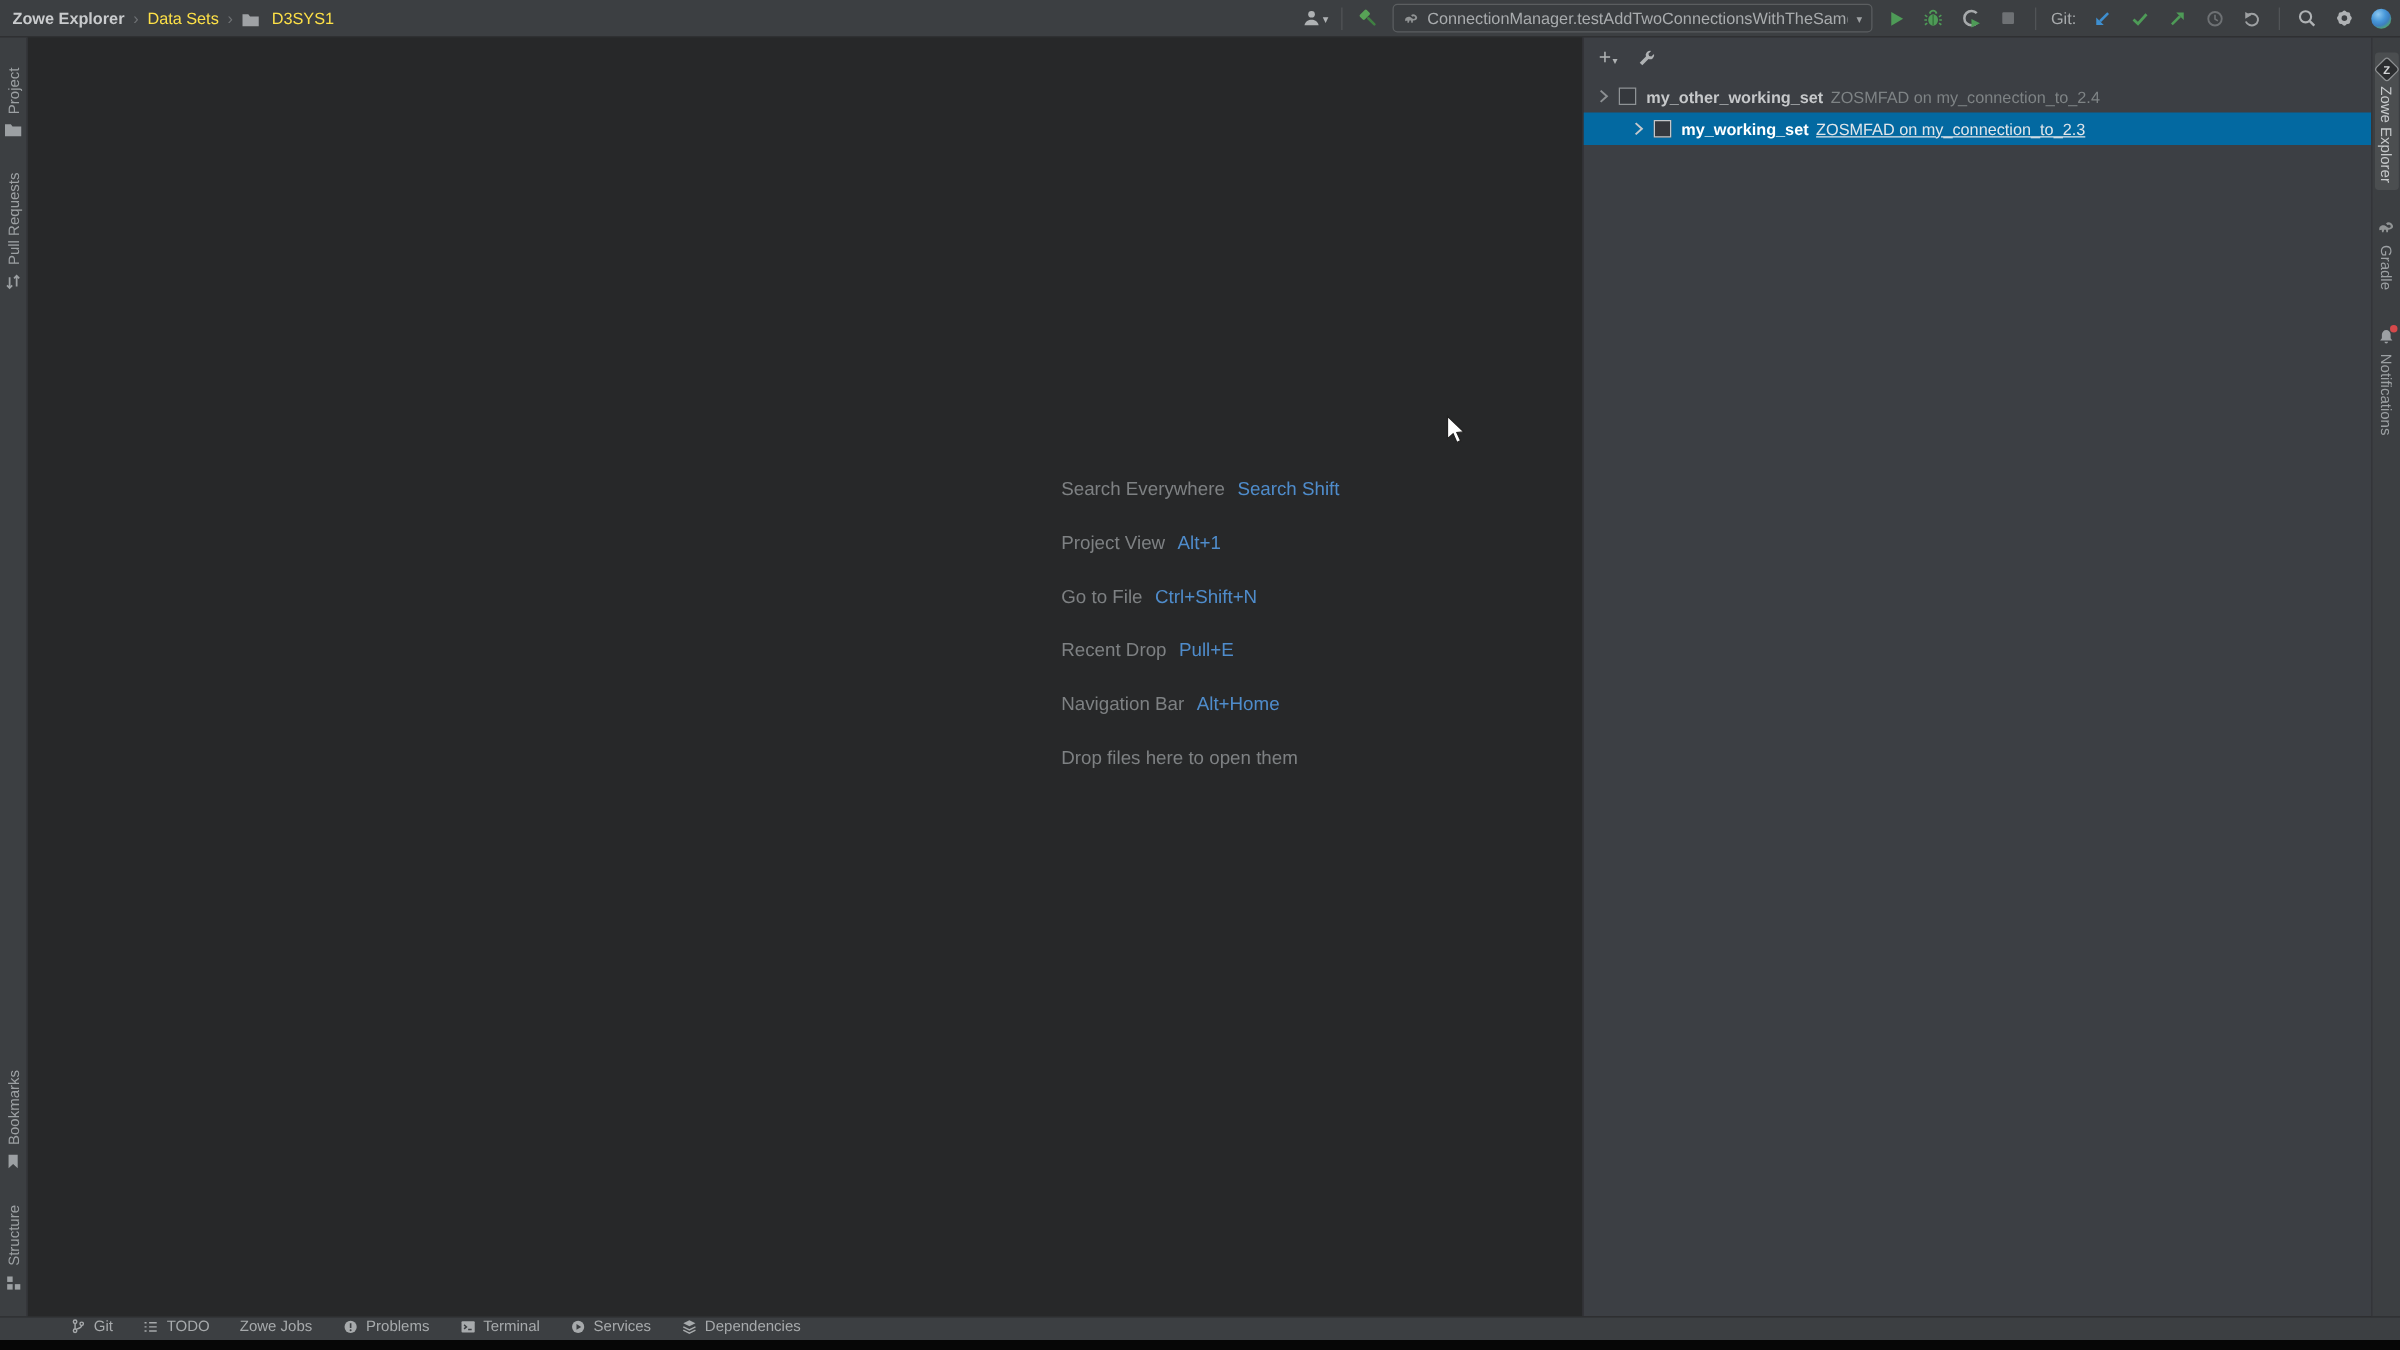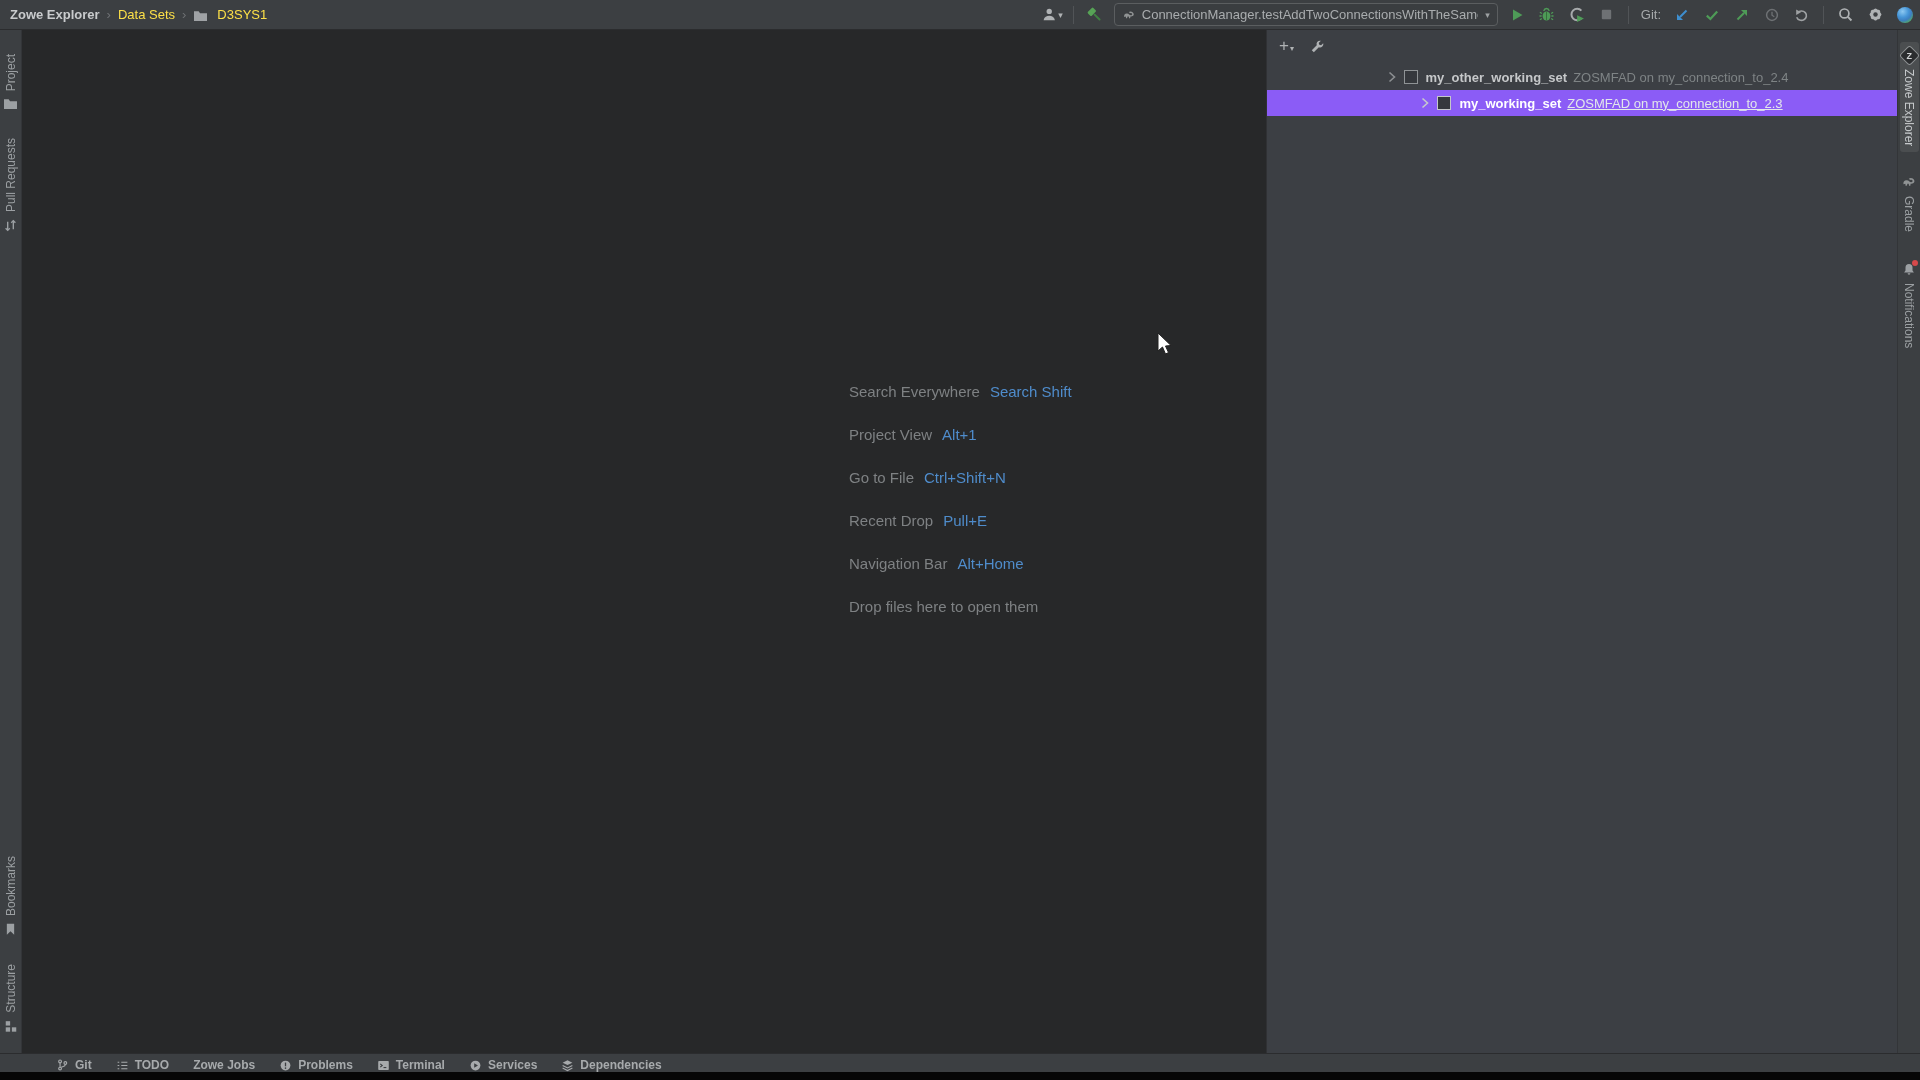--- a/index.html
+++ b/index.html
@@ -85,42 +85,42 @@
   .minus-glyph { color:#AFB2B4; font-size:13px; line-height:1; }
 
   .panel-toolbar { height:32px; display:flex; align-items:center; gap:16px;
                    padding-left:12px; }
   .plus-btn { display:flex; align-items:flex-end; }
   .plus-glyph { font-size:17px; color:#AFB2B4; line-height:14px; }
   .plus-caret { font-size:8px; color:#AFB2B4; margin-left:1px; }
 
   .tree { margin-top:2px; }
   .tree-row { height:26px; display:flex; align-items:center; padding-left:12px;
-              font-size:13px; white-space:nowrap;justify-content:center; }
+              font-size:13px; white-space:nowrap; }
   .tree-row .chev { margin-right:8px; display:flex; }
   .ws-icon { width:14px; height:14px; border:1px solid #8F9396; margin-right:8px;
              background:#35383D; padding:2px; }
   .ws-icon .ws-fill { width:100%; height:100%;
       background-color:#3FAFC0;
       background-image:linear-gradient(45deg, rgba(20,40,60,.45) 25%, transparent 25%,
         transparent 75%, rgba(20,40,60,.45) 75%),
         linear-gradient(-45deg, rgba(20,40,60,.45) 25%, transparent 25%,
         transparent 75%, rgba(20,40,60,.45) 75%);
       background-size:4px 4px; }
   .tree-name { color:#C6C8CA; font-weight:600; margin-right:6px; }
   .tree-detail { color:#7E8385; }
-  .tree-row.selected { background:#8b5cf6;padding-left:40px; }
+  .tree-row.selected { background:#0369a1;padding-left:40px; }
   .tree-row.selected .tree-name { color:#FFFFFF; }
   .tree-row.selected .tree-detail { color:#E2E6EA;text-decoration:underline; }
   .tree-row.selected .ws-icon { border-color:#C4C7CA; }
 
   
   .statusbar { position:absolute; left:0; top:1053px; width:1920px; height:19px;
                background:#3C3F42; border-top:1px solid #2B2C2E;
-               display:flex; align-items:flex-end; gap:24px; padding-left:56px;font-weight:bold; }
+               display:flex; align-items:flex-start; gap:24px; padding-left:56px; }
   .sb-item { display:flex; align-items:center; gap:6px; font-size:12px; color:#A7AAAC;
              white-space:nowrap; }
   .bottom-strip { position:absolute; left:0; top:1072px; width:1920px; height:8px;
                   background:#060606; }
 
   
   .cursor { position:absolute; left:1157px; top:332px; z-index:50; }
 
   svg { display:block; }
 </style>

